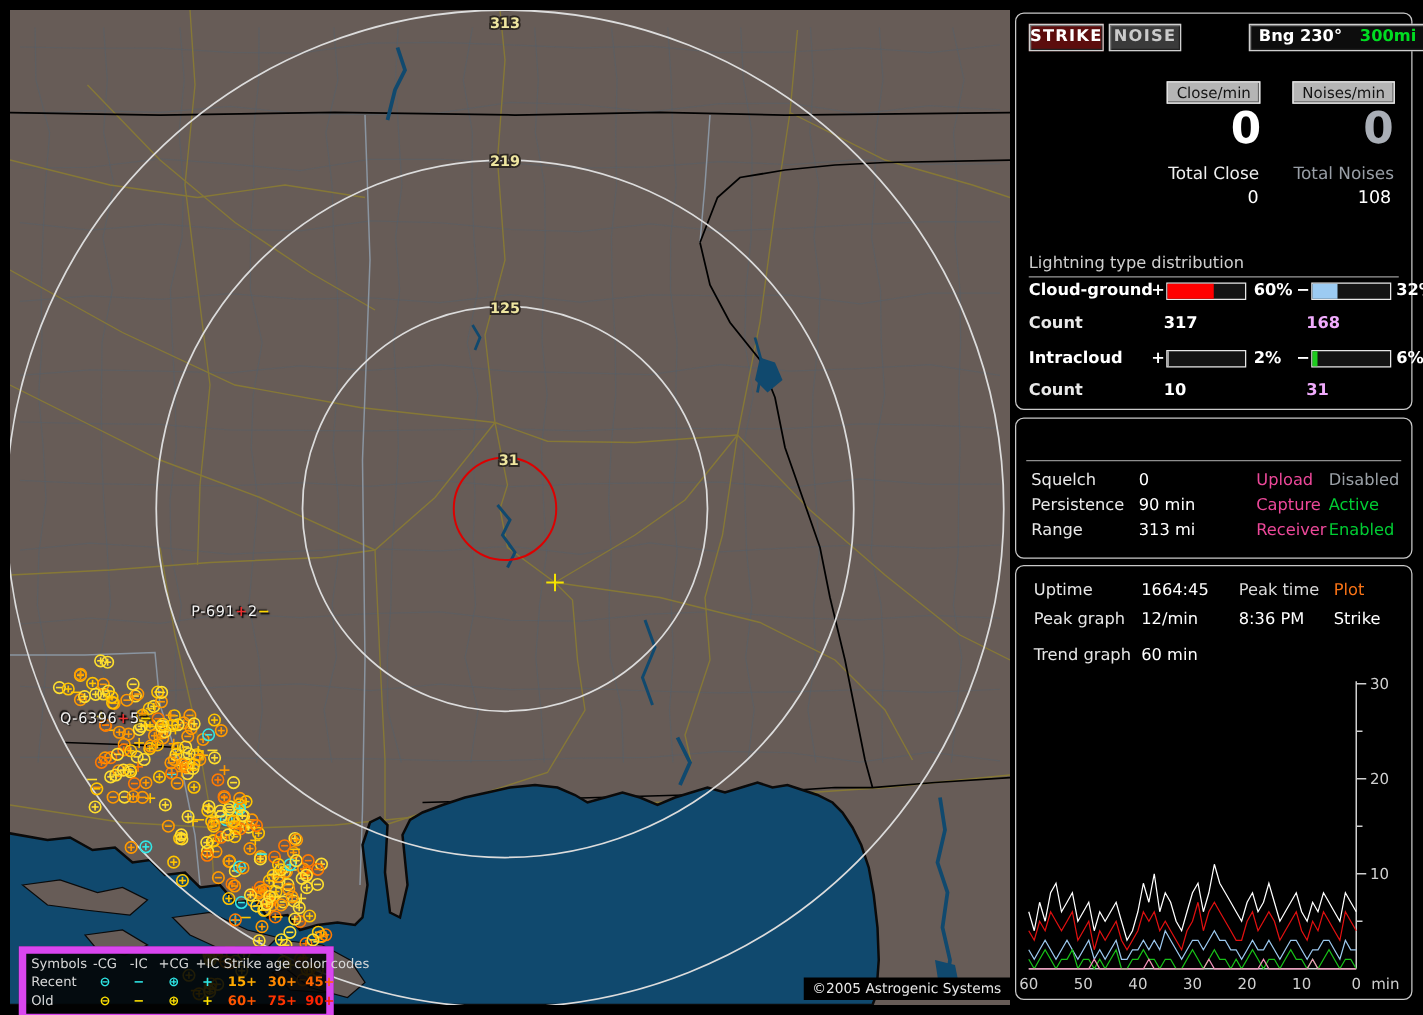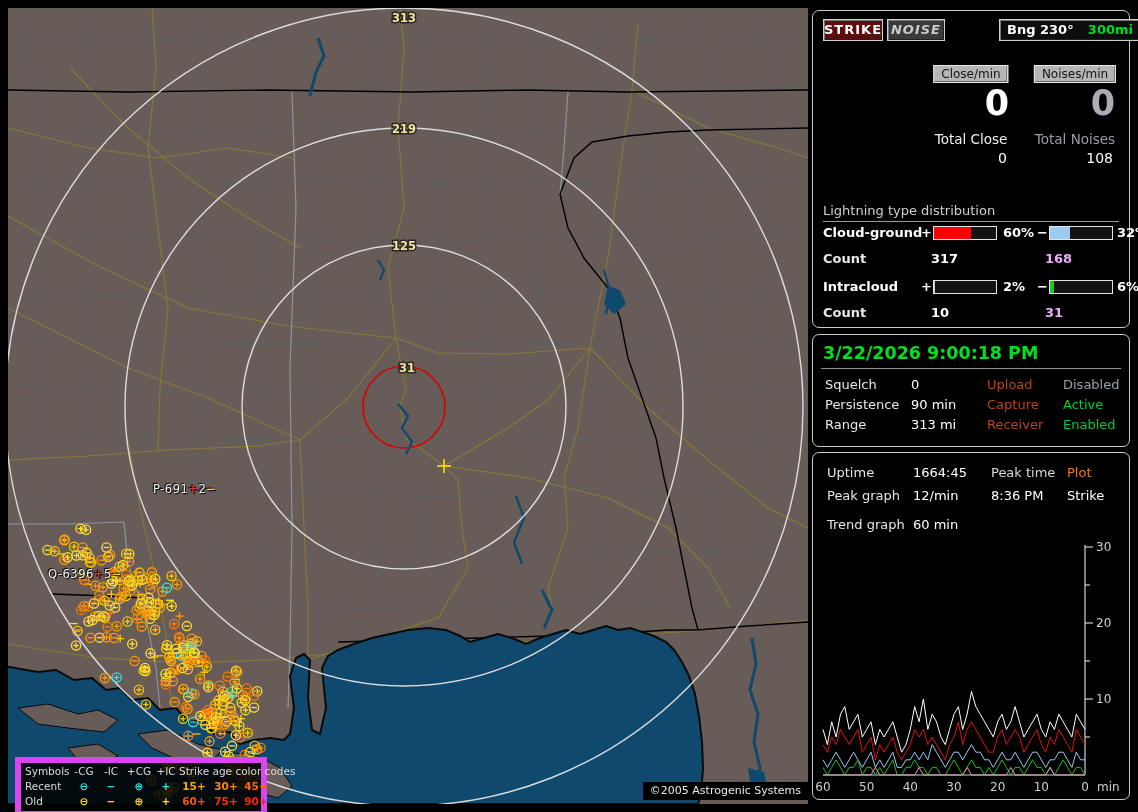--- a/index.html
+++ b/index.html
@@ -6,21 +6,21 @@
     font-family:"DejaVu Sans","Liberation Sans",sans-serif;-webkit-font-smoothing:antialiased;}
   #map-wrap{position:absolute;left:8px;top:8px;width:800px;height:796px;background:#675c57;}
   
   .panel{position:absolute;left:812px;width:318px;background:#000;border:1px solid #c9c9c9;border-radius:7px;box-sizing:border-box;}
   #panel1{top:10px;height:318px;}
   #panel2{top:334px;height:113px;}
   #panel3{top:452px;height:348px;}
   .btn{position:absolute;top:8px;height:20px;line-height:20px;text-align:center;font-weight:bold;font-size:13px;
        border:1px solid #cfcfcf;box-shadow:inset 1px 1px 0 #777,inset -1px -1px 0 #222;}
   #strike-btn{left:10px;width:58px;background:#5c0d0d;color:#fff;letter-spacing:1px;}
-  #noise-btn{left:74px;width:56px;background:#3a3a3a;color:#cbcbcb;letter-spacing:1px;font-style:italic;}
+  #noise-btn{left:74px;width:56px;background:#3a3a3a;color:#cbcbcb;letter-spacing:1px;}
   #bng-box{left:186px;width:126px;background:#0d0d0d;display:flex;justify-content:space-between;padding:0 7px;}
   #bng-box .bng-l{color:#fff;} #bng-box .bng-r{color:#00dd22;}
   .col{position:absolute;top:0;height:160px;}
   .c1{left:8px;width:94px;} .c2{left:112px;width:92px;} .c3{left:214px;width:96px;}
   .cnt-label{position:absolute;top:54px;left:50%;transform:translateX(-50%);background:#b5b5b5;color:#141414;
      font-size:12px;padding:1px 7px;border:1px solid #e8e8e8;box-shadow:inset -1px -1px 0 #666;white-space:nowrap;}
   .cnt-value{position:absolute;top:72px;right:8px;font-size:35px;font-weight:bold;color:#fff;}
   .cnt-value.dim{color:#a9aeb6;}
   .tot-label{position:absolute;top:120px;width:100%;text-align:center;font-size:13.5px;color:#efefef;white-space:nowrap;}
   .tot-label.dim{color:#989ea6;}
@@ -34,21 +34,21 @@
   .pct{position:absolute;font-weight:bold;}
   .countrow{position:absolute;left:0;width:318px;font-size:13px;color:#e8e8e8;font-weight:bold;}
   .countrow .cl{position:absolute;left:10px;}
   .countrow .v1{position:absolute;left:118px;color:#fff;}
   .countrow .v2{position:absolute;left:232px;color:#f0abfc;}
   #clock{position:absolute;left:10px;top:8px;font-size:17.5px;font-weight:bold;color:#00e021;}
   #clock-line{position:absolute;left:8px;top:33px;width:300px;border-top:1px solid #8e8e8e;}
   .srow{position:absolute;left:0;width:318px;font-size:13px;}
   .srow .l1{position:absolute;left:12px;color:#e8e8e8;}
   .srow .v1{position:absolute;left:98px;color:#fff;}
-  .srow .l2{position:absolute;left:174px;color:#c2410c;}
+  .srow .l2{position:absolute;left:192px;color:#ec4899;}
   .srow .v2{position:absolute;left:250px;}
   .urow{position:absolute;left:0;width:318px;font-size:13px;color:#e6e6e6;}
   .urow .u1{position:absolute;left:14px;} .urow .u2{position:absolute;left:100px;color:#fff;}
   .urow .u3{position:absolute;left:178px;} .urow .u4{position:absolute;left:254px;color:#fff;}
   .urow .hdr{color:#d9d9d9;}
   #trend-svg{position:absolute;left:2px;top:84px;}
   
   #legend{position:absolute;left:7px;top:749px;width:240px;height:48px;background:rgba(2,2,2,.88);
      border:6px solid #d946ef;font-size:10.5px;color:#d9d9d9;}
   .lg-row{position:absolute;left:0;width:240px;height:14px;line-height:14px;white-space:nowrap;}
@@ -1547,21 +1547,20 @@
     <span class="pct" style="left:304px;">6%</span>
   </div>
   <div class="countrow" style="top:294px;">
     <span class="cl">Count</span>
     <span class="v1">10</span>
     <span class="v2">31</span>
   </div>
 </div>
 
 <div class="panel" id="panel2">
-  <div id="clock">3/22/2026 9:00:18 PM</div>
   <div id="clock-line"></div>
   <div class="srow" style="top:42px;">
     <span class="l1">Squelch</span>
     <span class="v1">0</span>
     <span class="l2">Upload</span>
     <span class="v2" style="color: rgb(154, 160, 166);">Disabled</span>
   </div>
   <div class="srow" style="top:62px;">
     <span class="l1">Persistence</span>
     <span class="v1">90 min</span>

